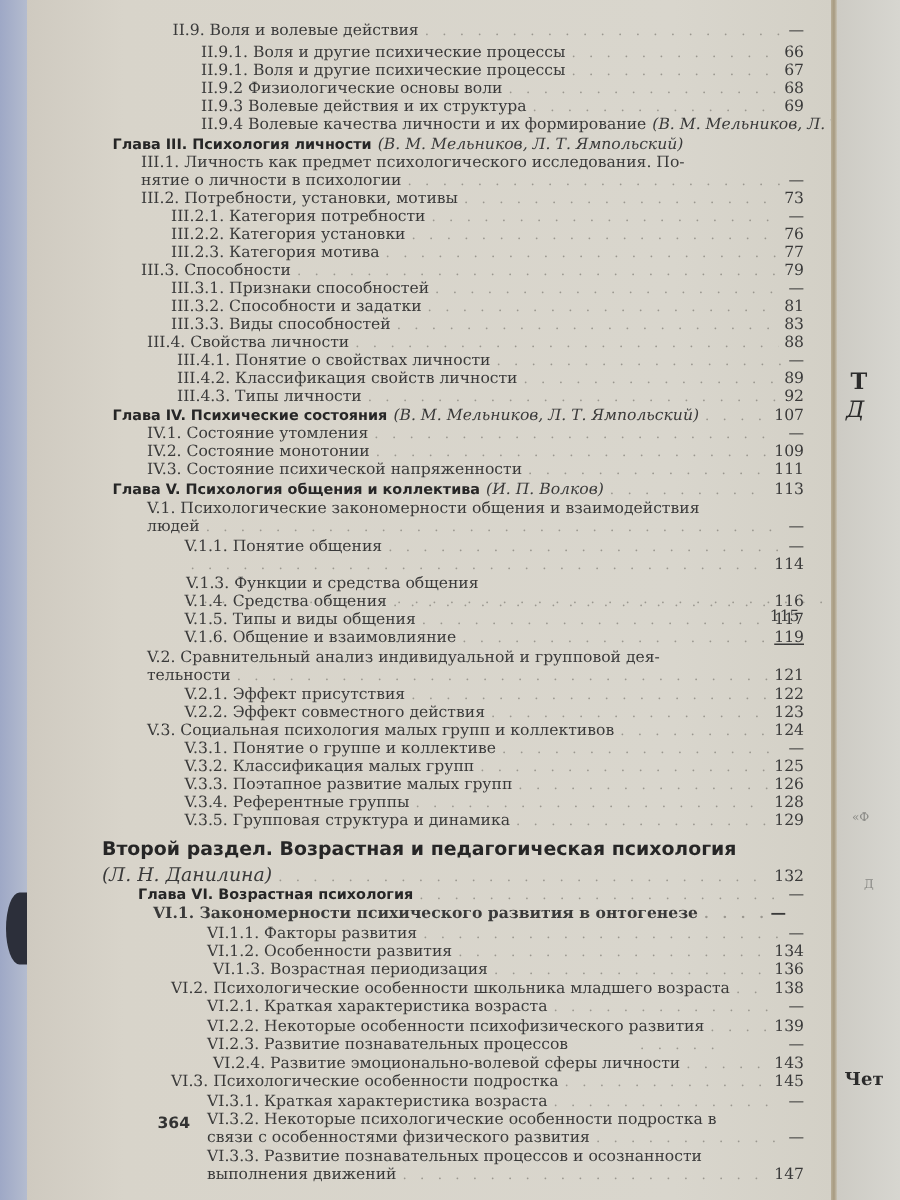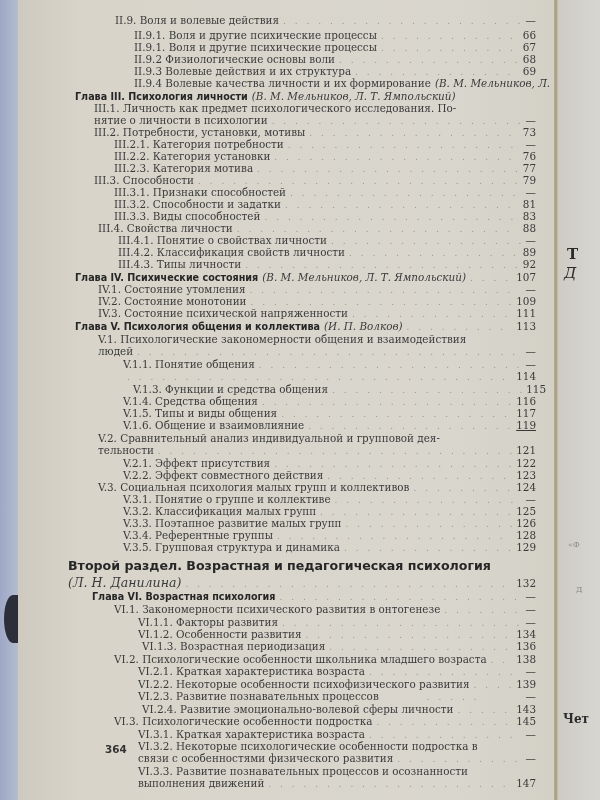--- a/index.html
+++ b/index.html
@@ -207,21 +207,21 @@
       </div>
       <div class="row" style="left: 105px; top: 358px; width: 413px;">
         <span class="txt"><span>V.1.1. Понятие общения</span></span>
         <span class="dots">. . . . . . . . . . . . . . . . . . . . . . . . . . . . . . . . . . . . . . . . . . . . . . . . . . . . . . . . . . . . </span>
         <span class="pg" style="position: static; margin-left: auto;">—</span>
       </div>
       <div class="row" style="left: 105px; top: 370px; width: 413px;">
         <span class="dots">. . . . . . . . . . . . . . . . . . . . . . . . . . . . . . . . . . . . . . . . . . . . . . . . . . . . . . . . . . . . </span>
         <span class="pg" style="position: static; margin-left: auto;">114</span>
       </div>
-      <div class="row" style="left: 115px; top: 383px; width: 413px;">
+      <div class="row" style="left: 102px; top: 383px; width: 413px; flex-direction: column;">
         <span class="txt"><span>V.1.3. Функции и средства общения</span></span>
         <span class="dots">. . . . . . . . . . . . . . . . . . . . . . . . . . . . . . . . . . . . . . . . . . . . . . . . . . . . . . . . . . . . </span>
         <span class="pg" style="position: static; margin-left: auto;">115</span>
       </div>
       <div class="row" style="left: 105px; top: 395px; width: 413px;">
         <span class="txt"><span>V.1.4. Средства общения</span></span>
         <span class="dots">. . . . . . . . . . . . . . . . . . . . . . . . . . . . . . . . . . . . . . . . . . . . . . . . . . . . . . . . . . . . </span>
         <span class="pg" style="position: static; margin-left: auto;">116</span>
       </div>
       <div class="row" style="left: 105px; top: 407px; width: 413px;">
@@ -292,21 +292,21 @@
       <div class="row" style="left: 50px; top: 575px; width: 468px;">
         <span class="txt"><span class="bigital" style="margin-left: 0px;">(Л. Н. Данилина)</span></span>
         <span class="dots">. . . . . . . . . . . . . . . . . . . . . . . . . . . . . . . . . . . . . . . . . . . . . . . . . . . . . . . . . . . . </span>
         <span class="pg" style="position: static; margin-left: auto;">132</span>
       </div>
       <div class="row" style="left: 74px; top: 590px; width: 444px;">
         <span class="txt"><span class="bold">Глава VI. Возрастная психология</span></span>
         <span class="dots">. . . . . . . . . . . . . . . . . . . . . . . . . . . . . . . . . . . . . . . . . . . . . . . . . . . . . . . . . . . . </span>
         <span class="pg" style="position: static; margin-left: auto;">—</span>
       </div>
-      <div class="row" style="left: 96px; top: 603px; width: 422px;">
+      <div class="row" style="left: 84px; top: 603px; width: 422px; font-weight: bold;">
         <span class="txt"><span>VI.1. Закономерности психического развития в онтогенезе</span></span>
         <span class="dots">. . . . . . . . . . . . . . . . . . . . . . . . . . . . . . . . . . . . . . . . . . . . . . . . . . . . . . . . . . . . </span>
         <span class="pg" style="position: static; margin-left: auto;">—</span>
       </div>
       <div class="row" style="left: 120px; top: 616px; width: 398px;">
         <span class="txt"><span>VI.1.1. Факторы развития</span></span>
         <span class="dots">. . . . . . . . . . . . . . . . . . . . . . . . . . . . . . . . . . . . . . . . . . . . . . . . . . . . . . . . . . . . </span>
         <span class="pg" style="position: static; margin-left: auto;">—</span>
       </div>
       <div class="row" style="left: 120px; top: 628px; width: 398px;">

